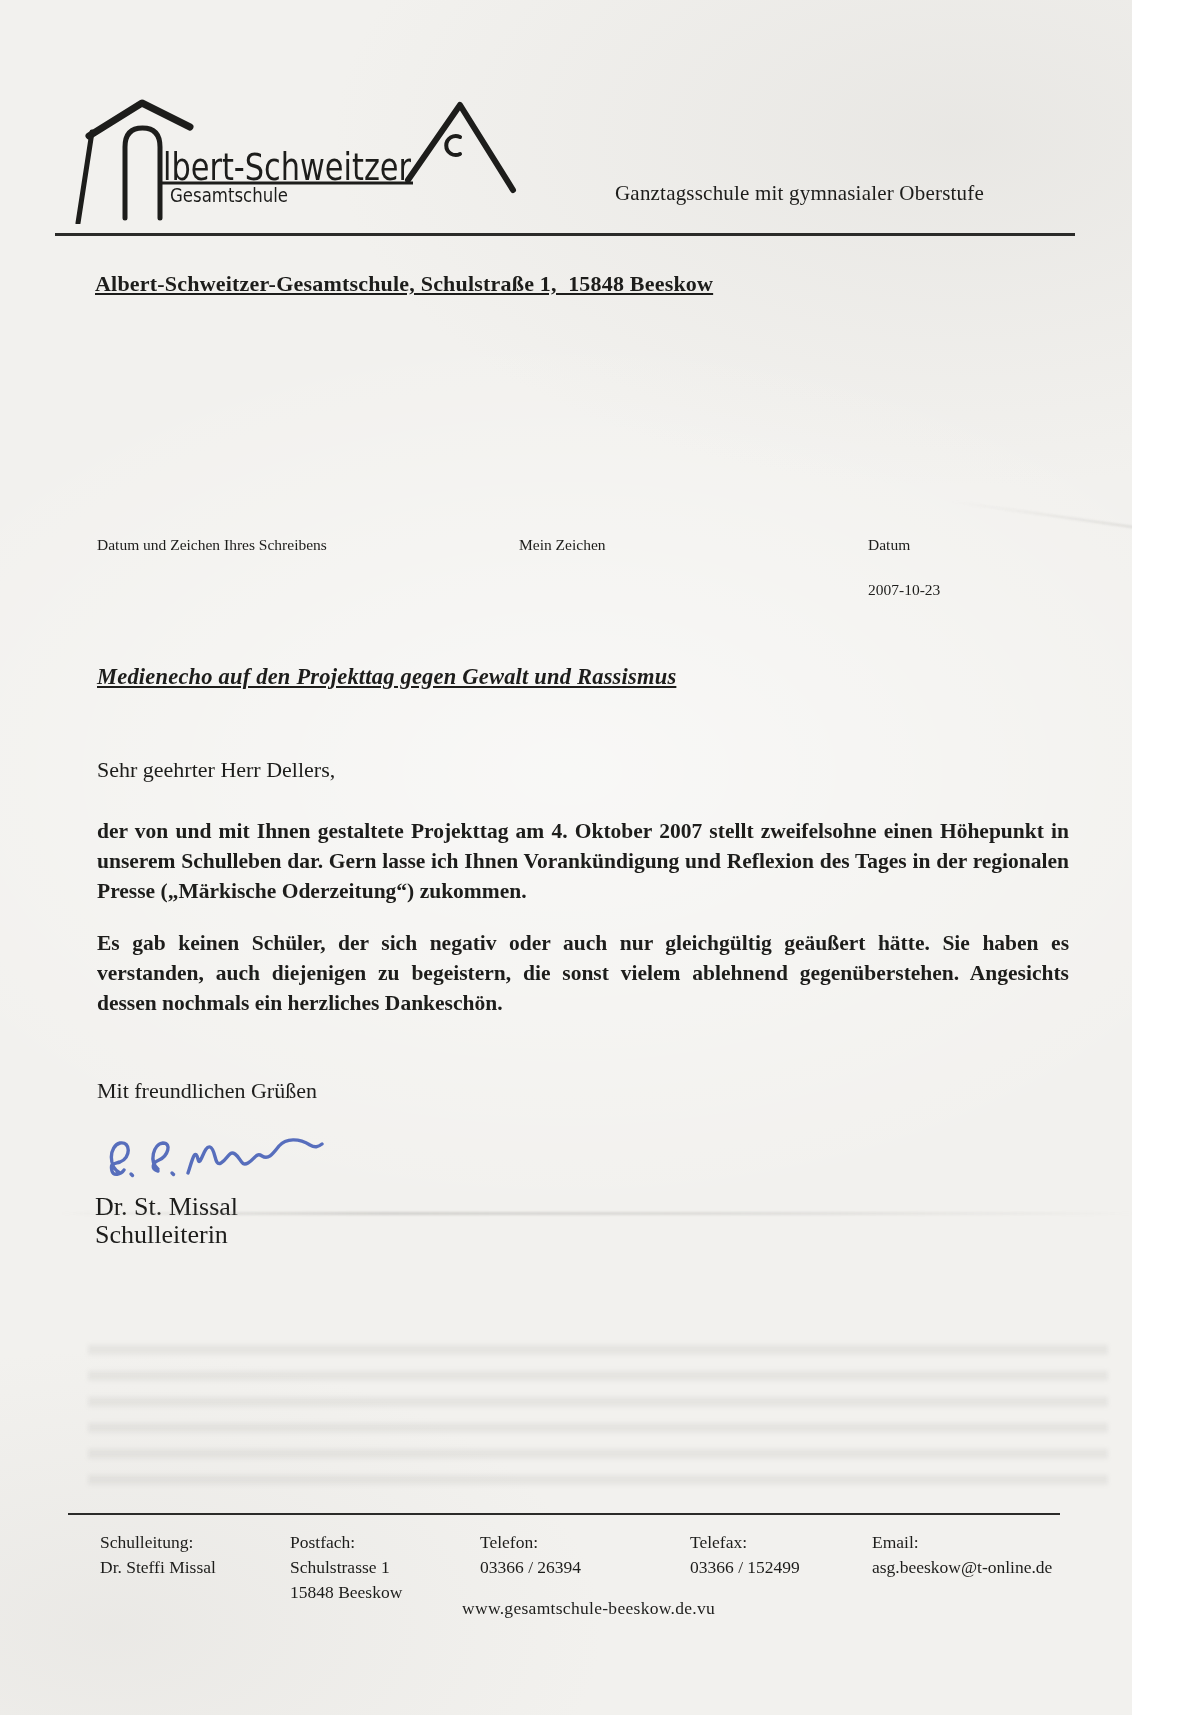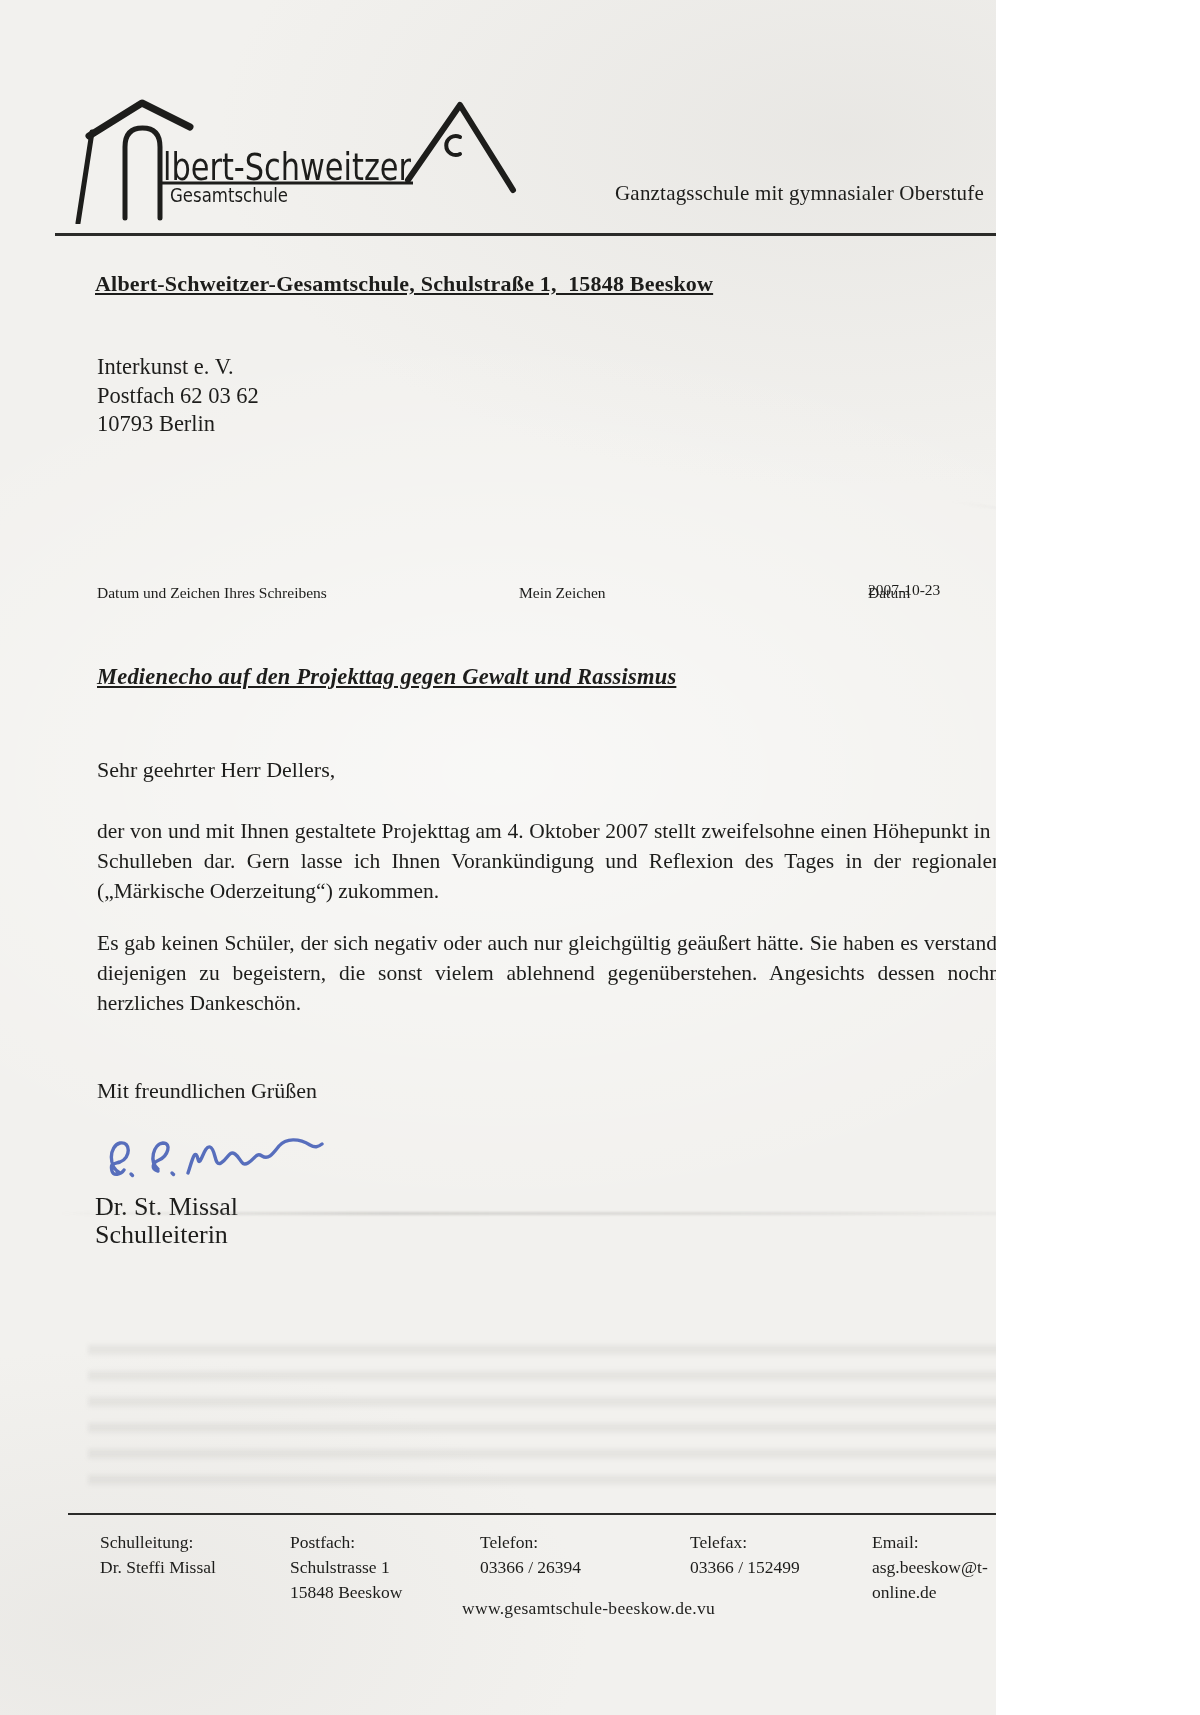--- a/index.html
+++ b/index.html
@@ -1,18 +1,18 @@
 <!DOCTYPE html>
 <html><head>
 <meta charset="utf-8">
 <style>
   html,body{margin:0;padding:0;}
   .page{
     position:relative;
-    width:996px;height:1715px;
+    width:1132px;height:1715px;
     background:
       radial-gradient(ellipse 900px 500px at 85% 8%, rgba(215,213,209,0.35), rgba(0,0,0,0) 70%),
       radial-gradient(ellipse 700px 400px at 10% 95%, rgba(216,214,210,0.30), rgba(0,0,0,0) 70%),
       radial-gradient(ellipse 1000px 600px at 50% 45%, rgba(255,255,255,0.5), rgba(0,0,0,0) 75%),
       #f2f1ee;
     font-family:"Liberation Serif", serif;
     color:#1d1d1b;
     overflow:hidden;
   }
   .abs{position:absolute;}
@@ -20,32 +20,32 @@
   .logo-svg{left:62px;top:92px;width:470px;height:132px;}
   .tagline{left:615px;top:181px;font-size:21px;letter-spacing:.2px;}
   .rule-top{left:55px;top:233px;width:1020px;height:3px;background:#2b2b29;}
   .sender-line{
     left:95px;top:271px;font-size:22px;font-weight:bold;
     text-decoration:underline;white-space:pre;letter-spacing:.2px;
   }
   
   .recipient{left:97px;top:353px;font-size:22.5px;line-height:28.5px;}
   
-  .ref-label{font-size:15.5px;top:536px;margin-top:48px;}
+  .ref-label{font-size:15.5px;top:536px;}
   .ref-1{left:97px;}
   .ref-2{left:519px;}
   .ref-3{left:868px;}
   .ref-date{left:868px;top:558px;font-size:15.5px;margin-top:23px;}
   
   .subject{
     left:97px;top:664px;font-size:22.5px;font-weight:bold;font-style:italic;
     text-decoration:underline;letter-spacing:.2px;
   }
   .salutation{left:97px;top:757px;font-size:22px;}
-  .para{left:97px;top:816px;width:972px;font-size:21.5px;line-height:30px;text-align:justify;}
+  .para{left:97px;top:816px;width:972px;font-size:21.5px;line-height:30px;text-align:justify;font-weight:bold;}
   .para2{top:928px;}
   .closing{left:97px;top:1078px;font-size:22px;}
   .signature-svg{left:100px;top:1133px;width:232px;height:62px;}
   .sig-block{left:86px;top:1193px;font-size:26px;line-height:28px;margin-left:9px;}
   
   .bleedthrough{
     left:88px;top:1332px;width:1020px;height:158px;
     background:repeating-linear-gradient(
       to bottom,
       rgba(0,0,0,0) 0px, rgba(0,0,0,0) 12px,
@@ -92,25 +92,20 @@
 
     <text x="101" y="88" font-family="DejaVu Sans, sans-serif" font-size="37" fill="#1d1d1b" textLength="248" lengthAdjust="spacingAndGlyphs">lbert-Schweitzer</text>
     <text x="108" y="110" font-family="DejaVu Sans, sans-serif" font-size="19.5" fill="#1d1d1b" textLength="118" lengthAdjust="spacingAndGlyphs">Gesamtschule</text>
   </svg>
 
   <div class="abs tagline">Ganztagsschule mit gymnasialer Oberstufe</div>
   <div class="abs rule-top"></div>
 
   <div class="abs sender-line">Albert-Schweitzer-Gesamtschule, Schulstraße 1,  15848 Beeskow</div>
 
-  <div class="abs recipient">
-    <div>Interkunst e. V.</div>
-    <div>Postfach 62 03 62</div>
-    <div>10793 Berlin</div>
-  </div>
 
   <div class="abs ref-label ref-1">Datum und Zeichen Ihres Schreibens</div>
   <div class="abs ref-label ref-2">Mein Zeichen</div>
   <div class="abs ref-label ref-3">Datum</div>
   <div class="abs ref-date">2007-10-23</div>
 
   <div class="abs subject">Medienecho auf den Projekttag gegen Gewalt und Rassismus</div>
 
   <div class="abs salutation">Sehr geehrter Herr Dellers,</div>
   <div class="abs para">der von und mit Ihnen gestaltete Projekttag am 4. Oktober 2007 stellt zweifelsohne einen Höhepunkt in unserem Schulleben dar. Gern lasse ich Ihnen Vorankündigung und Reflexion des Tages in der regionalen Presse („Märkische Oderzeitung“) zukommen.</div>

